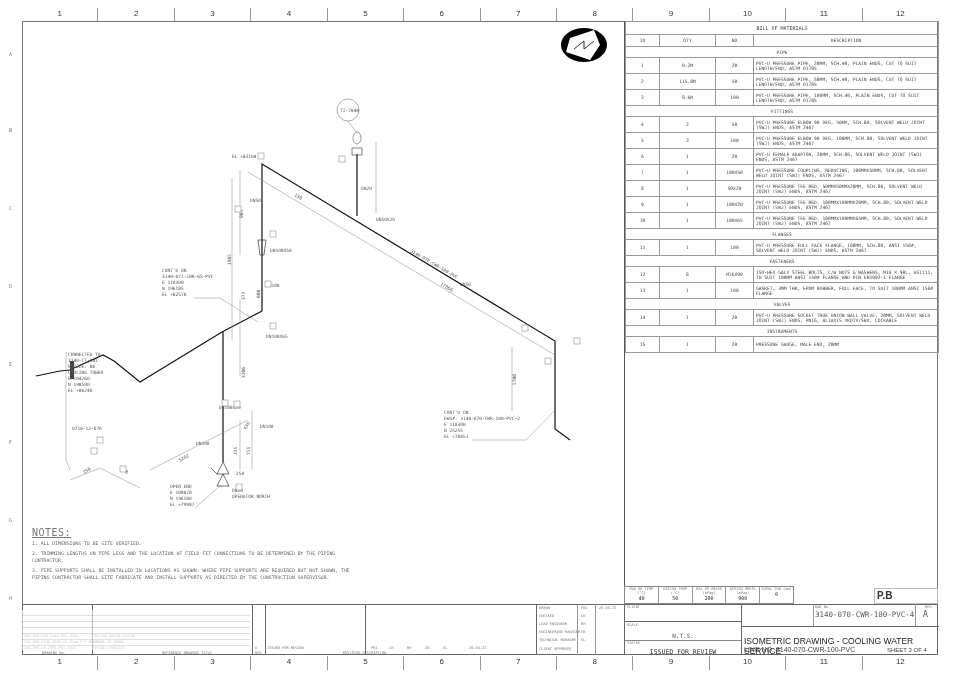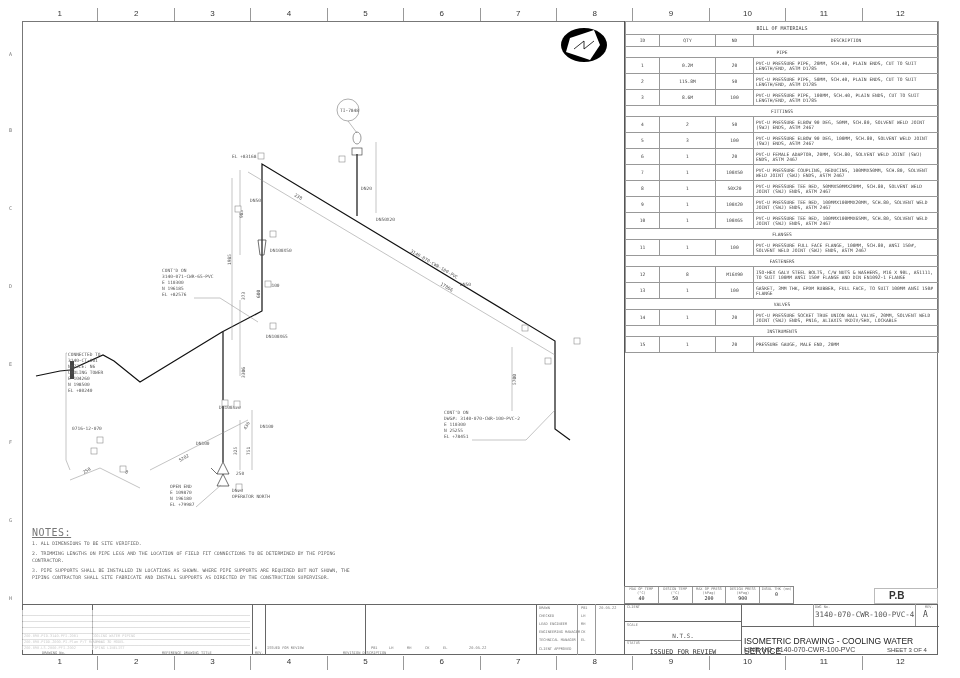--- a/index.html
+++ b/index.html
@@ -400,21 +400,21 @@
     <div class="tiny">DESIGN PRESS (kPag)</div>
       <div style="font-size:5px;">900</div>
   </div>
   <div style="flex:1;text-align:center;">
     <div class="tiny">INSUL THK (mm)</div>
       <div style="font-size:5px;">0</div>
   </div>
 </div>
 
 <div class="abs" style="left:874px;top:588px;width:62px;height:14px;border:0.5px solid #bbb;">
-  <div class="abs" style="left:2px;top:1px;font-size:10px;font-family:'Liberation Sans',sans-serif;font-weight:bold;color:#333;margin-left:12px;">P.B</div>
+  <div class="abs" style="left:2px;top:1px;font-size:10px;font-family:'Liberation Sans',sans-serif;font-weight:bold;color:#333;">P.B</div>
 </div>
 
 <div class="abs" style="left:624px;top:604px;width:314px;height:51px;border-left:1px solid #666;">
   <div class="abs tiny" style="left:2px;top:1px;">CLIENT</div>
   <div class="abs" style="left:0;top:17px;width:116px;height:1px;background:#666;"></div>
   <div class="abs tiny" style="left:2px;top:19px;">SCALE</div>
   <div class="abs" style="left:0;top:28px;width:116px;text-align:center;font-size:6px;color:#555;">N.T.S.</div>
   <div class="abs" style="left:0;top:36px;width:116px;height:1px;background:#888;"></div>
   <div class="abs tiny" style="left:2px;top:37px;">STATUS</div>
   <div class="abs" style="left:0;top:44px;width:116px;text-align:center;font-size:6.5px;color:#333;">ISSUED FOR REVIEW</div>

